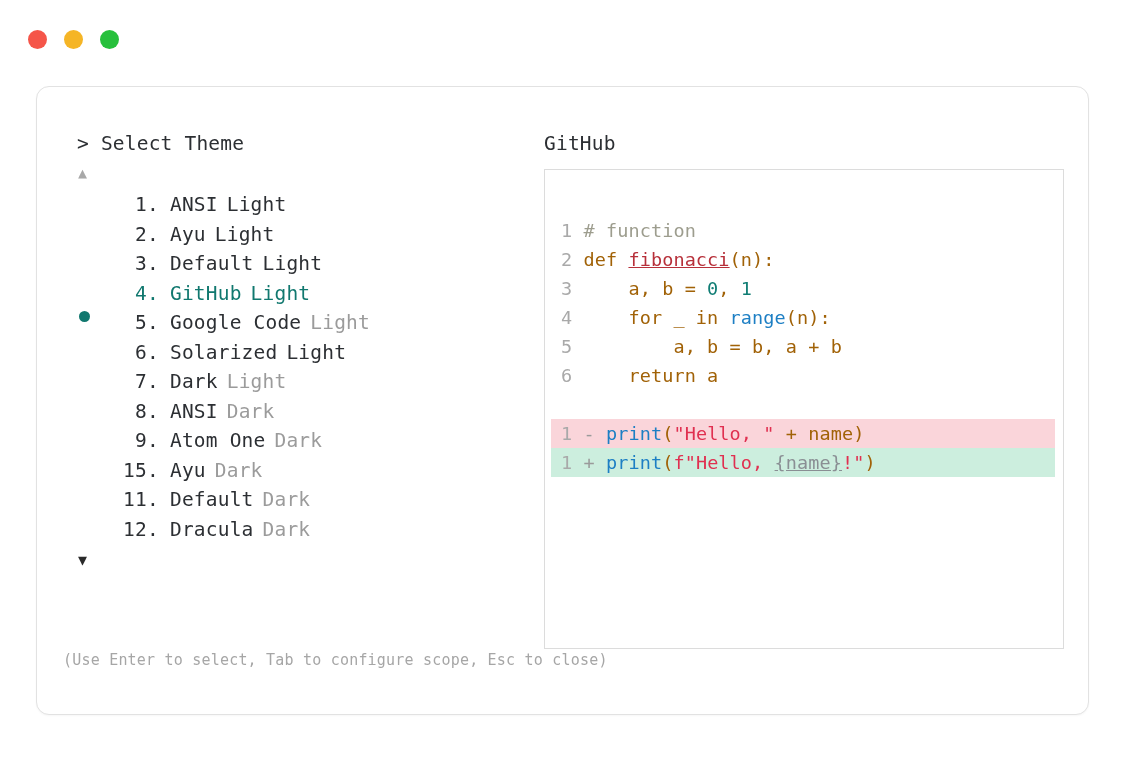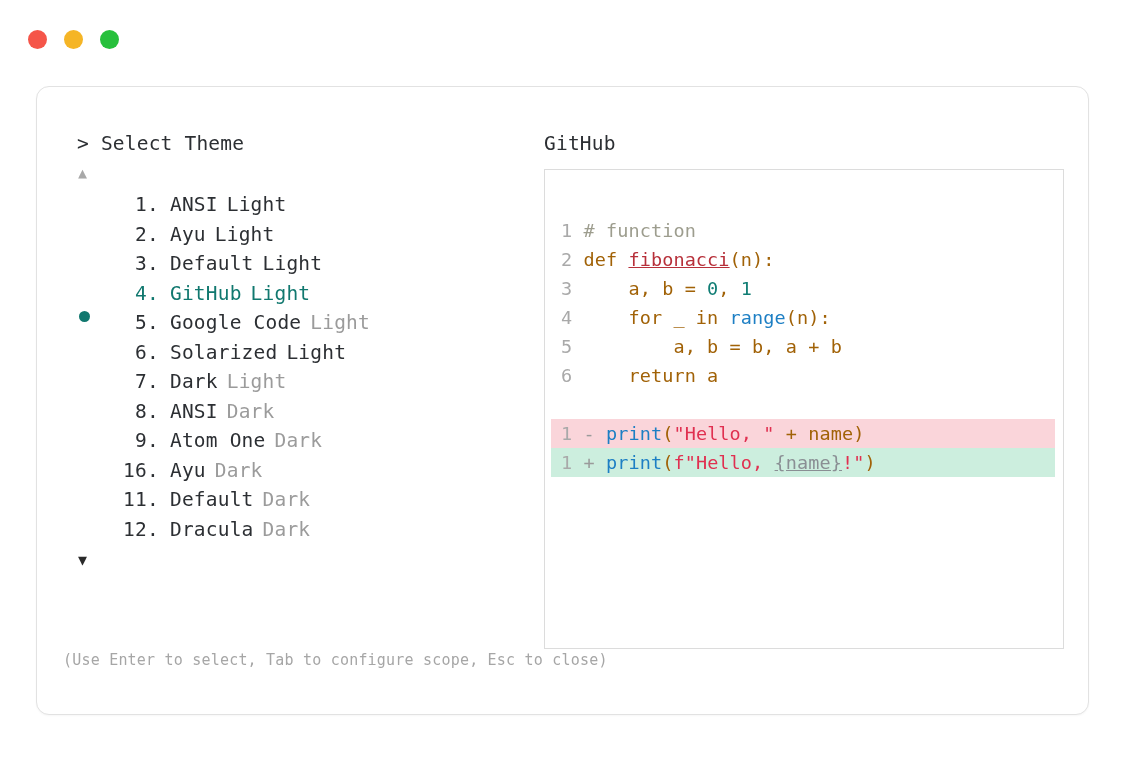--- a/index.html
+++ b/index.html
@@ -222,21 +222,21 @@
       <div class="theme-list" id="theme-list">
           <div class="theme-row"><span class="bullet-cell"></span><span class="idx">1</span><span class="idx-dot">.</span><span class="name">ANSI</span><span class="suffix solid">Light</span></div>
           <div class="theme-row"><span class="bullet-cell"></span><span class="idx">2</span><span class="idx-dot">.</span><span class="name">Ayu</span><span class="suffix solid">Light</span></div>
           <div class="theme-row"><span class="bullet-cell"></span><span class="idx">3</span><span class="idx-dot">.</span><span class="name">Default</span><span class="suffix solid">Light</span></div>
           <div class="theme-row selected"><span class="bullet-cell"><span class="bullet"></span></span><span class="idx">4</span><span class="idx-dot">.</span><span class="name">GitHub</span><span class="suffix solid">Light</span></div>
           <div class="theme-row"><span class="bullet-cell"></span><span class="idx">5</span><span class="idx-dot">.</span><span class="name">Google Code</span><span class="suffix dim">Light</span></div>
           <div class="theme-row"><span class="bullet-cell"></span><span class="idx">6</span><span class="idx-dot">.</span><span class="name">Solarized</span><span class="suffix solid">Light</span></div>
           <div class="theme-row"><span class="bullet-cell"></span><span class="idx">7</span><span class="idx-dot">.</span><span class="name">Dark</span><span class="suffix dim">Light</span></div>
           <div class="theme-row"><span class="bullet-cell"></span><span class="idx">8</span><span class="idx-dot">.</span><span class="name">ANSI</span><span class="suffix dim">Dark</span></div>
           <div class="theme-row"><span class="bullet-cell"></span><span class="idx">9</span><span class="idx-dot">.</span><span class="name">Atom One</span><span class="suffix dim">Dark</span></div>
-          <div class="theme-row"><span class="bullet-cell"></span><span class="idx">16</span><span class="idx-dot">.</span><span class="name">Ayu</span><span class="suffix dim">Dark</span></div>
+          <div class="theme-row"><span class="bullet-cell"></span><span class="idx">15</span><span class="idx-dot">.</span><span class="name">Ayu</span><span class="suffix dim">Dark</span></div>
           <div class="theme-row"><span class="bullet-cell"></span><span class="idx">11</span><span class="idx-dot">.</span><span class="name">Default</span><span class="suffix dim">Dark</span></div>
           <div class="theme-row"><span class="bullet-cell"></span><span class="idx">12</span><span class="idx-dot">.</span><span class="name">Dracula</span><span class="suffix dim">Dark</span></div>
         </div>
 
       <div class="scroll-arrow down">▼</div>
     </div>
 
     <div class="right-col">
       <div class="col-heading">GitHub</div>
 

